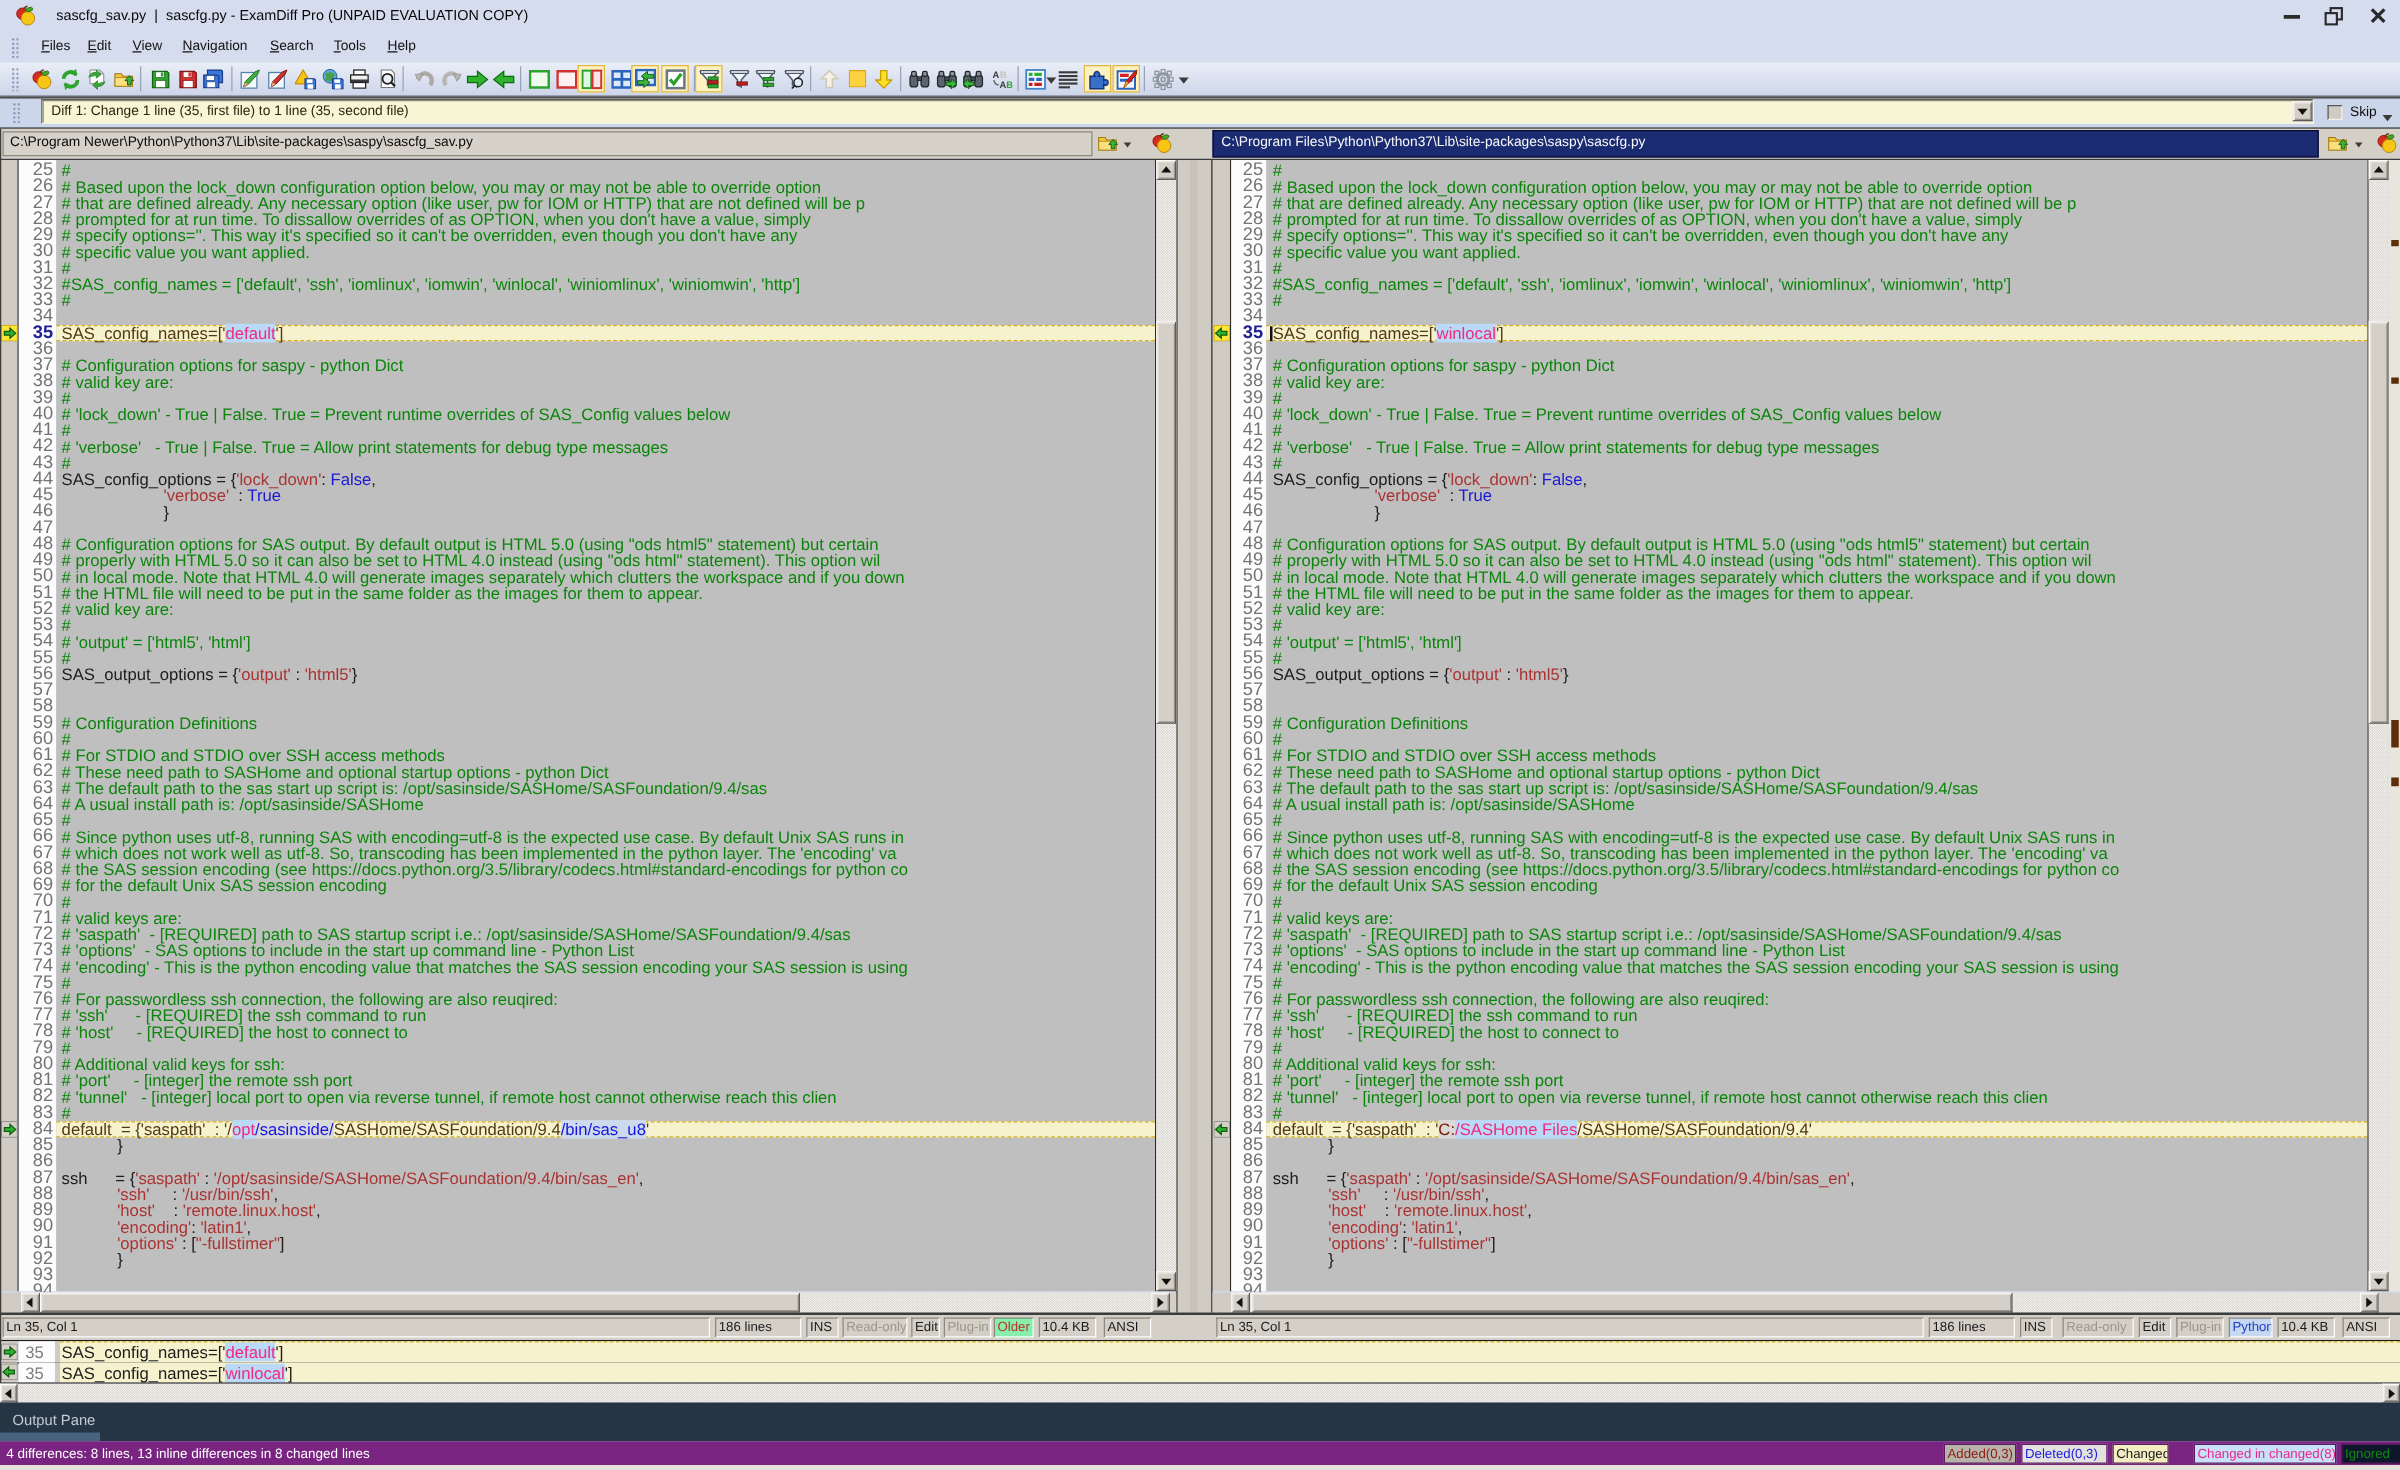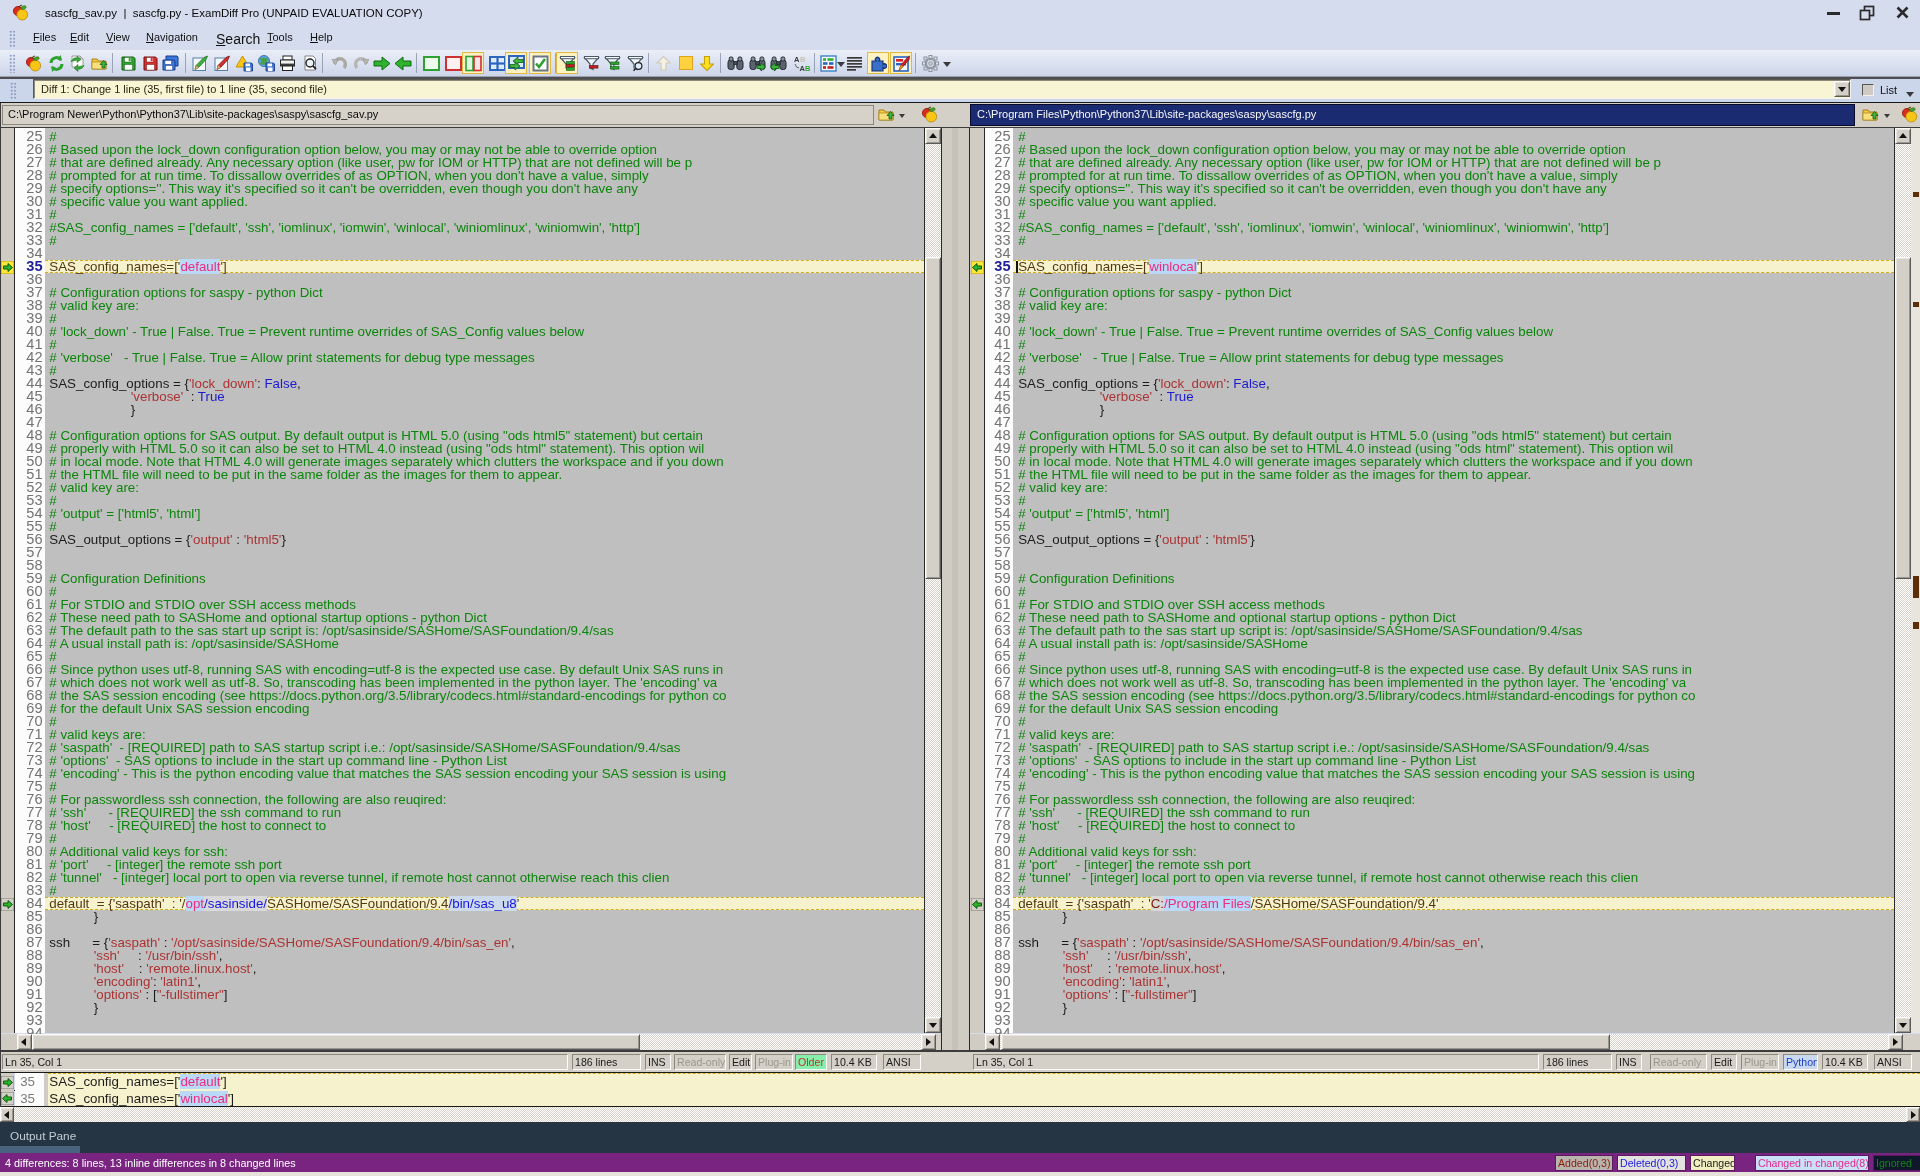--- a/index.html
+++ b/index.html
@@ -36,21 +36,21 @@
       <rect x="1.5" y="5.5" width="9" height="9" fill="#d5dcee" stroke="#2a2a2a" stroke-width="1.7"></rect>
     </svg></div>
 <div class="ab" style="left:1895px;top:5px"><svg width="15" height="15" viewBox="0 0 15 15">
       <path d="M2.5 2.5 L12.5 12.5 M12.5 2.5 L2.5 12.5" stroke="#2a2a2a" stroke-width="2.6"></path>
     </svg></div>
 <div class="grip" style="left:9px;top:30px;height:17px"></div>
 <div class="ab" style="left:33px;top:31px;font-size:11px;color:#111"><u>F</u>iles</div>
 <div class="ab" style="left:70px;top:31px;font-size:11px;color:#111"><u>E</u>dit</div>
 <div class="ab" style="left:106px;top:31px;font-size:11px;color:#111"><u>V</u>iew</div>
 <div class="ab" style="left:146px;top:31px;font-size:11px;color:#111"><u>N</u>avigation</div>
-<div class="ab" style="left:216px;top:31px;font-size:14px;color:#111"><u>S</u>earch</div>
+<div class="ab" style="left:216px;top:31px;font-size:11px;color:#111"><u>S</u>earch</div>
 <div class="ab" style="left:267px;top:31px;font-size:11px;color:#111"><u>T</u>ools</div>
 <div class="ab" style="left:310px;top:31px;font-size:11px;color:#111"><u>H</u>elp</div>
 <div class="ab" style="left:0;top:50px;width:1920px;height:27px;background:linear-gradient(#e9eef7,#ccd4e9)"></div>
 <div class="ab" style="left:0;top:76px;width:1920px;height:1px;background:#9aa0ae"></div>
 <div class="ab" style="left:0;top:77px;width:1920px;height:2px;background:#4e4e52"></div>
 <div class="grip" style="left:9px;top:54px;height:19px"></div>
 <div class="tico" style="left:25px;top:55px"><svg width="17" height="17" viewBox="0 0 17 17">
       <circle cx="6" cy="7" r="4.6" fill="#d92b1e"></circle>
       <circle cx="6" cy="7" r="4.6" fill="none" stroke="#8f1208" stroke-width=".8"></circle>
       <circle cx="10.3" cy="10.6" r="5.4" fill="#f7c515" stroke="#b8860b" stroke-width=".8"></circle>
@@ -282,21 +282,21 @@
       <circle cx="8.5" cy="8.5" r="1.8" fill="#c8d0da" stroke="#8a93a0" stroke-width="1"></circle>
     </svg></div>
 <div class="tcaret" style="left:943px"></div>
 <div class="ab" style="left:0;top:79px;width:1920px;height:23px;background:#ccd6ea"></div>
 <div class="grip" style="left:10px;top:82px;height:17px"></div>
 <div class="ab" style="left:33px;top:79px;width:1818px;height:20px;background:#f7f5d4;border:1px solid;border-color:#58584e #f2f2ea #f2f2ea #58584e;box-shadow:inset 1px 1px 0 #8c887e"></div>
 <div class="ab" style="left:41px;top:83px;font-size:11px;color:#2e2412">Diff 1: Change 1 line (35, first file) to 1 line (35, second file)</div>
 <div class="ab btn3" style="left:1834px;top:81px;width:16px;height:16px"></div>
 <div class="tri" style="left:1838px;top:87px;border:4px solid transparent;border-top:5px solid #111"></div>
 <div class="ab" style="left:1862px;top:84px;width:12px;height:12px;background:#cfcbc4;border:1px solid;border-color:#58584e #f2f2ea #f2f2ea #58584e"></div>
-<div class="ab" style="left:1880px;top:84px;font-size:11px;color:#111">List</div>
+<div class="ab" style="left:1880px;top:84px;font-size:11px;color:#111">Skip</div>
 <div class="tri" style="left:1906px;top:92px;border:4px solid transparent;border-top:5px solid #3a3a3a"></div>
 <div class="ab" style="left:0;top:102px;width:1920px;height:1px;background:#1a1a1a"></div>
 <div class="ab" style="left:0;top:103px;width:1920px;height:24px;background:#d4d0c8"></div>
 <div class="ab" style="left:0;top:127px;width:1920px;height:1px;background:#3c3c3c"></div>
 <div class="ab" style="left:2px;top:105px;width:872px;height:20px;background:#d6d2ca;border:1px solid #8c887e"></div>
 <div class="ab" style="left:8px;top:108px;font-size:11px;color:#0a0a0a">C:\Program Newer\Python\Python37\Lib\site-packages\saspy\sascfg_sav.py</div>
 <div class="ab" style="left:878px;top:106px;width:18px;height:18px"><svg width="17" height="17" viewBox="0 0 17 17">
       <path d="M1 4 L6 4 L7.5 6 L15 6 L15 14 L1 14 Z" fill="#f5c842" stroke="#a07808" stroke-width=".9"></path>
       <path d="M1 7 L15 7 L15 14 L1 14 Z" fill="#fadf7f" stroke="#a07808" stroke-width=".6"></path>
       <path d="M11 13 L11 9.5 L9 9.5 L12.5 5.5 L16 9.5 L14 9.5 L14 13 Z" fill="#3db03d" stroke="#156015" stroke-width=".8"></path>
@@ -617,21 +617,21 @@
 <span class="cm"># 'encoding' - This is the python encoding value that matches the SAS session encoding your SAS session is using</span>
 <span class="cm">#</span>
 <span class="cm"># For passwordless ssh connection, the following are also reuqired:</span>
 <span class="cm"># 'ssh'      - [REQUIRED] the ssh command to run</span>
 <span class="cm"># 'host'     - [REQUIRED] the host to connect to</span>
 <span class="cm">#</span>
 <span class="cm"># Additional valid keys for ssh:</span>
 <span class="cm"># 'port'     - [integer] the remote ssh port</span>
 <span class="cm"># 'tunnel'   - [integer] local port to open via reverse tunnel, if remote host cannot otherwise reach this clien</span>
 <span class="cm">#</span>
-<span class="hb">default  = {'saspath'  : '</span><span class="mg">C:</span><span class="pk">/Program Files</span><span class="hb">/SASHome/SASFoundation/9.4'</span>
+<span class="hb">default  = {'saspath'  : '</span><span class="mg">C:</span><span class="pk">/SASHome Files</span><span class="hb">/SASHome/SASFoundation/9.4'</span>
             }
 
 ssh      = {<span class="st">'saspath'</span> : <span class="st">'/opt/sasinside/SASHome/SASFoundation/9.4/bin/sas_en'</span>,
             <span class="st">'ssh'</span>     : <span class="st">'/usr/bin/ssh'</span>,
             <span class="st">'host'</span>    : <span class="st">'remote.linux.host'</span>,
             <span class="st">'encoding'</span>: <span class="st">'latin1'</span>,
             <span class="st">'options'</span> : [<span class="st">"-fullstimer"</span>]
             }
 
 </pre>

